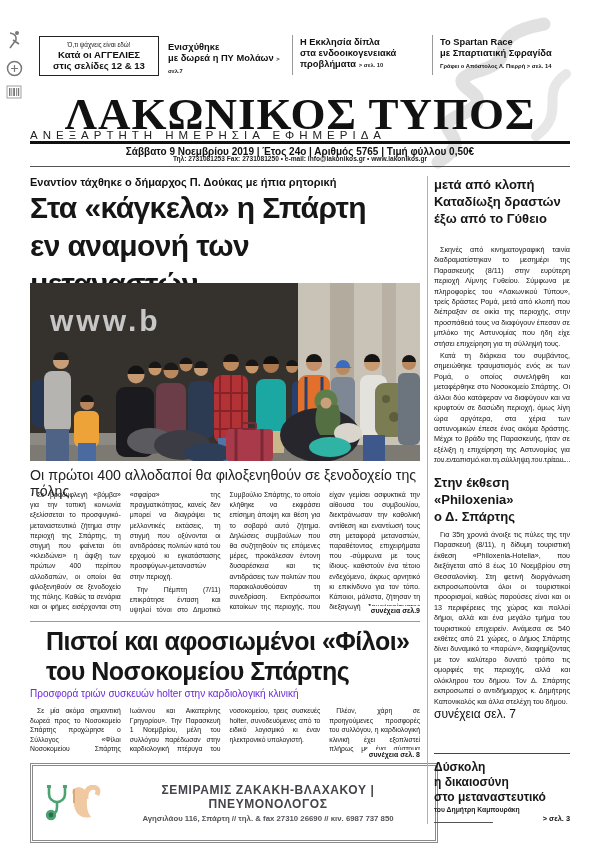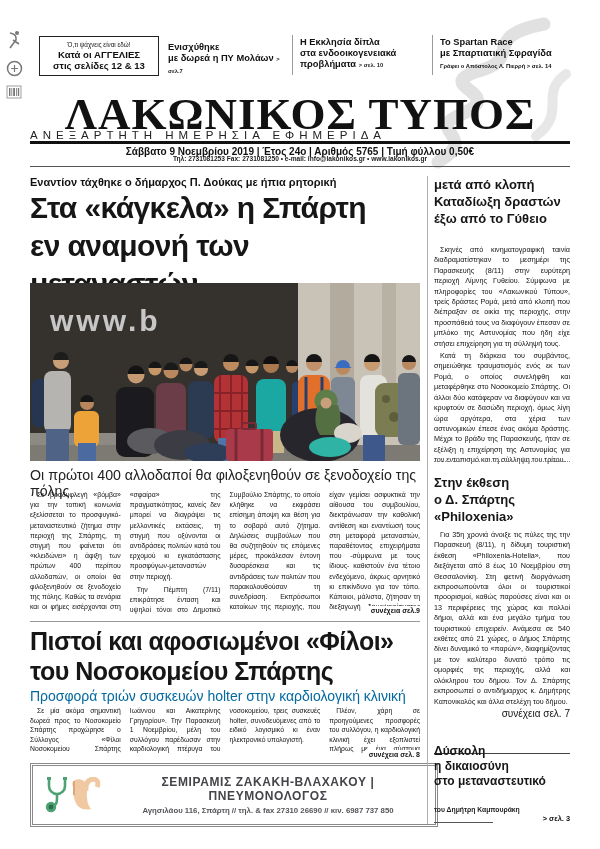--- a/index.html
+++ b/index.html
@@ -28,37 +28,37 @@
   .kicker{left:30px;top:176px;width:392px;font-size:11px;font-weight:bold;}
   .headline{left:30px;top:189px;width:394px;font-size:30px;line-height:38px;font-weight:bold;
             letter-spacing:-0.6px;color:#161616;}
   .photo{left:30px;top:283px;width:390px;height:178px;}
   .deck1{left:30px;top:467px;width:392px;font-size:14.2px;color:#222;}
   .colbody{column-gap:9px;column-count:4;text-align:justify;overflow:hidden;}
   .colbody p{margin:0 0 3px 0;text-indent:7px;}
   .body1{left:30px;top:490px;width:390px;height:126px;font-size:6.9px;line-height:10.2px;}
   .cont{position:absolute;right:0;bottom:0;font-size:7px;font-weight:bold;background:#fff;padding-left:4px;}
   .hr1{left:30px;top:621px;width:390px;height:1px;background:#999;}
-  .headline2{left:30px;top:626px;width:392px;font-size:25px;line-height:30px;font-weight:bold;
+  .headline2{left:46px;top:626px;width:392px;font-size:25px;line-height:30px;font-weight:bold;
              letter-spacing:-0.5px;color:#161616;}
-  .deck2{left:30px;top:688px;width:392px;font-size:14px;color:#0369a1;}
+  .deck2{left:30px;top:688px;width:392px;font-size:10px;color:#6d28d9;}
   .body2{left:30px;top:706px;width:390px;height:54px;font-size:6.8px;line-height:9.6px;}
   
   .adbox{left:30px;top:763px;width:382px;height:42px;border:3px double #8a8a8a;
-         display:flex;align-items:center;padding:8px 10px;gap:10px;}
+         display:flex;align-items:center;padding:16px 10px;gap:10px;}
   .ad-title{font-size:12px;font-weight:bold;letter-spacing:0.6px;color:#44444a;}
   .ad-addr{font-size:7.8px;font-weight:bold;color:#55555a;margin-top:3px;}
   
   .vrule{left:427px;top:176px;width:1px;height:648px;background:#b0b0b0;}
   .sb-h{left:434px;width:136px;font-size:13px;line-height:17px;font-weight:bold;color:#161616;}
   .sb-body{left:434px;width:136px;text-align:justify;overflow:hidden;}
   .sb-body p{margin:0 0 2px 0;text-indent:6px;}
   .s1body{top:233px;height:222px;font-size:7.2px;line-height:10.4px;margin-top:12px;}
   .s2body{top:530px;height:200px;font-size:7.2px;line-height:10.4px;}
-  .sb-cont{text-align:right;font-size:10px;margin-top:2px;text-indent:0 !important;}
+  .sb-cont{text-align:left;font-size:12px;margin-top:2px;text-indent:0 !important;}
   .dotted{left:434px;top:461px;width:136px;border-top:1px dotted #888;height:0;}
   .sb-hr{left:434px;top:753px;width:136px;height:1px;background:#444;}
   .s3by{left:434px;top:806px;width:136px;font-size:6.8px;font-weight:bold;color:#222;}
   .s3ref{left:434px;top:814px;width:136px;display:flex;align-items:flex-end;}
   .s3ref .ln{flex:1;border-bottom:1px solid #555;margin-right:4px;height:5px;}
   .s3ref .rf{font-size:7.4px;font-weight:bold;margin-left:46px;}
   .swoosh{left:330px;top:16px;width:250px;height:155px;z-index:1;pointer-events:none;}
   .z2{z-index:2;}
 </style>
 </head>
@@ -274,31 +274,31 @@
   </div>
   <div class="abs sb-body s1body">
     <p>Σκηνές από κινηματογραφική ταινία διαδραματίστηκαν το μεσημέρι της Παρασκευής (8/11) στην ευρύτερη περιοχή Λίμνης Γυθείου. Σύμφωνα με πληροφορίες του «Λακωνικού Τύπου», τρείς δράστες Ρομά, μετά από κλοπή που διέπραξαν σε οικία της περιοχής, στην προσπάθειά τους να διαφύγουν έπεσαν σε μπλόκο της Αστυνομίας που ήδη είχε στήσει επιχείρηση για τη σύλληψή τους.</p>
     <p>Κατά τη διάρκεια του συμβάντος, σημειώθηκε τραυματισμός ενός εκ των Ρομά, ο οποίος συνελήφθη και μεταφέρθηκε στο Νοσοκομείο Σπάρτης. Οι άλλοι δύο κατάφεραν να διαφύγουν και να κρυφτούν σε δασώδη περιοχή, όμως λίγη ώρα αργότερα, στα χέρια των αστυνομικών έπεσε ένας ακόμα δράστης. Μέχρι το βράδυ της Παρασκευής, ήταν σε εξέλιξη η επιχείρηση της Αστυνομίας για τον εντοπισμό και τη σύλληψη του τρίτου.</p>
   </div>
 
   <div class="abs dotted"></div>
 
   <div class="abs sb-h" style="top:474px;">
     <div>Στην έκθεση</div>
+    <div>«Philoxenia»</div>
     <div>ο Δ. Σπάρτης</div>
-    <div>«Philoxenia»</div>
   </div>
   <div class="abs sb-body s2body">
     <p>Για 35η χρονιά άνοιξε τις πύλες της την Παρασκευή (8/11), η δίδυμη τουριστική έκθεση «Philoxenia-Hotelia», που διεξάγεται από 8 έως 10 Νοεμβρίου στη Θεσσαλονίκη. Στη φετινή διοργάνωση εκπροσωπούνται όλοι οι τουριστικοί προορισμοί, καθώς παρούσες είναι και οι 13 περιφέρειες της χώρας και πολλοί δήμοι, αλλά και ένα μεγάλο τμήμα του τουριστικού επιχειρείν. Ανάμεσα σε 540 εκθέτες από 21 χώρες, ο Δήμος Σπάρτης δίνει δυναμικό το «παρών», διαφημίζοντας με τον καλύτερο δυνατό τρόπο τις ομορφιές της περιοχής, αλλά και ολόκληρου του δήμου. Τον Δ. Σπάρτης εκπροσωπεί ο αντιδήμαρχος κ. Δημήτρης Καπονικολός και άλλα στελέχη του δήμου.</p>
     <p class="sb-cont">συνέχεια σελ. 7</p>
   </div>
 
   <div class="abs sb-hr"></div>
 
-  <div class="abs sb-h" style="top:744px;font-size:12px;line-height:15px;">
+  <div class="abs sb-h" style="top:760px;font-size:12px;line-height:15px;">
     <div>Δύσκολη</div>
     <div>η δικαιοσύνη</div>
     <div>στο μεταναστευτικό</div>
   </div>
   <div class="abs s3by">του Δημήτρη Καμπουράκη</div>
   <div class="abs s3ref">
     <span class="ln"></span>
     <span class="rf">&gt; σελ. 3</span>
   </div>
 

